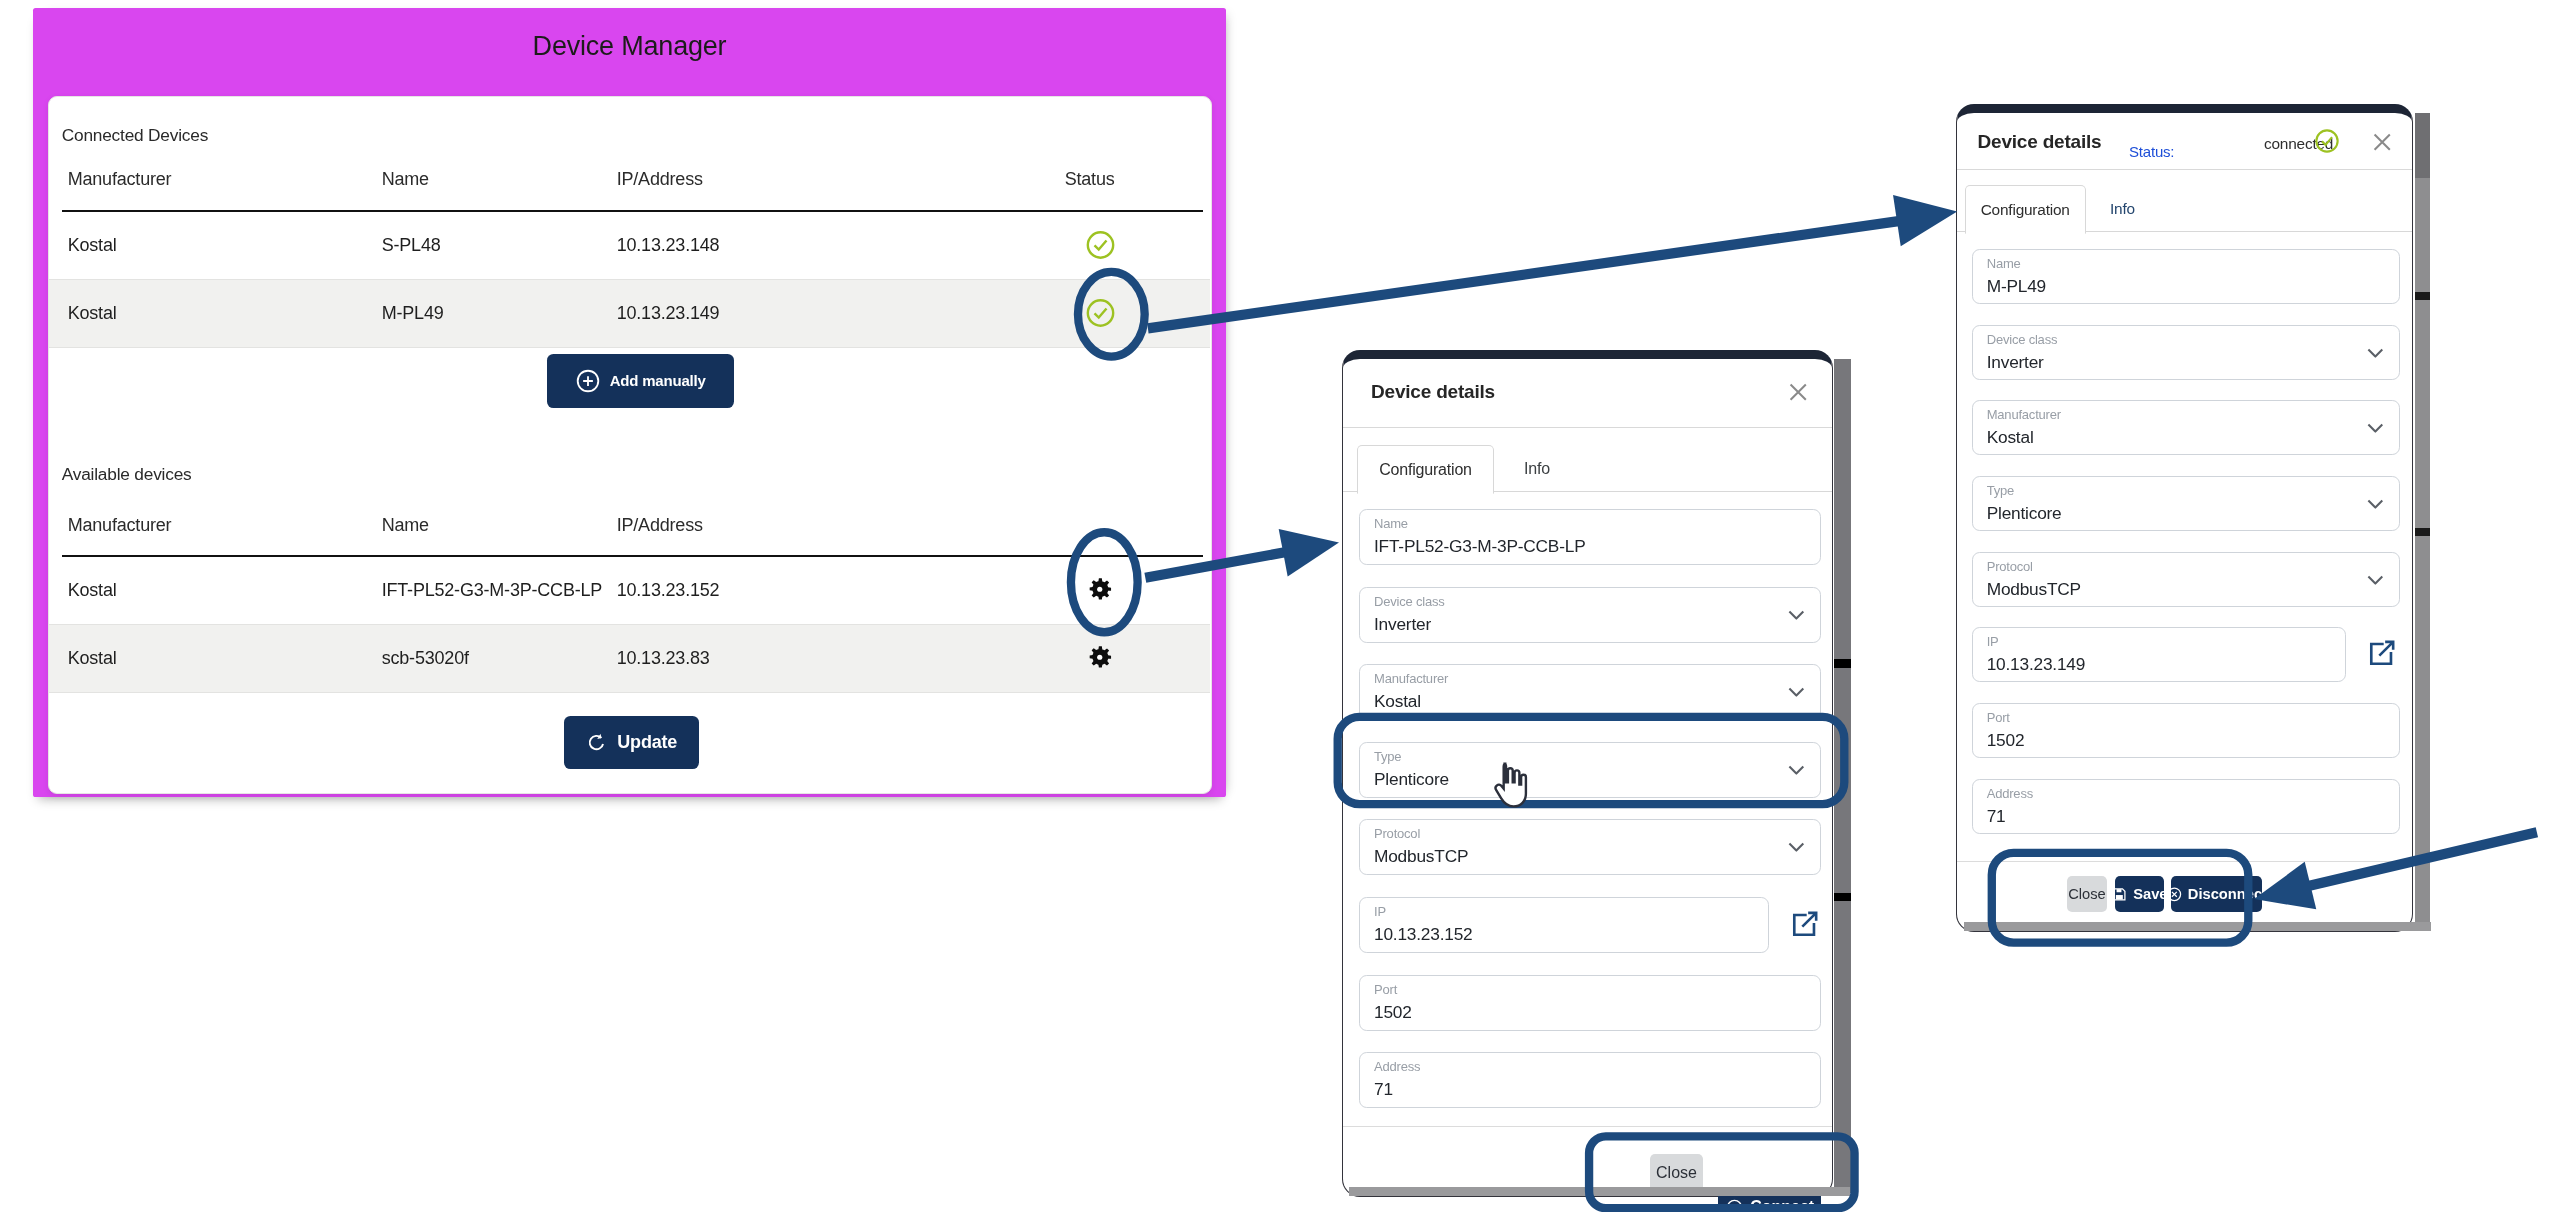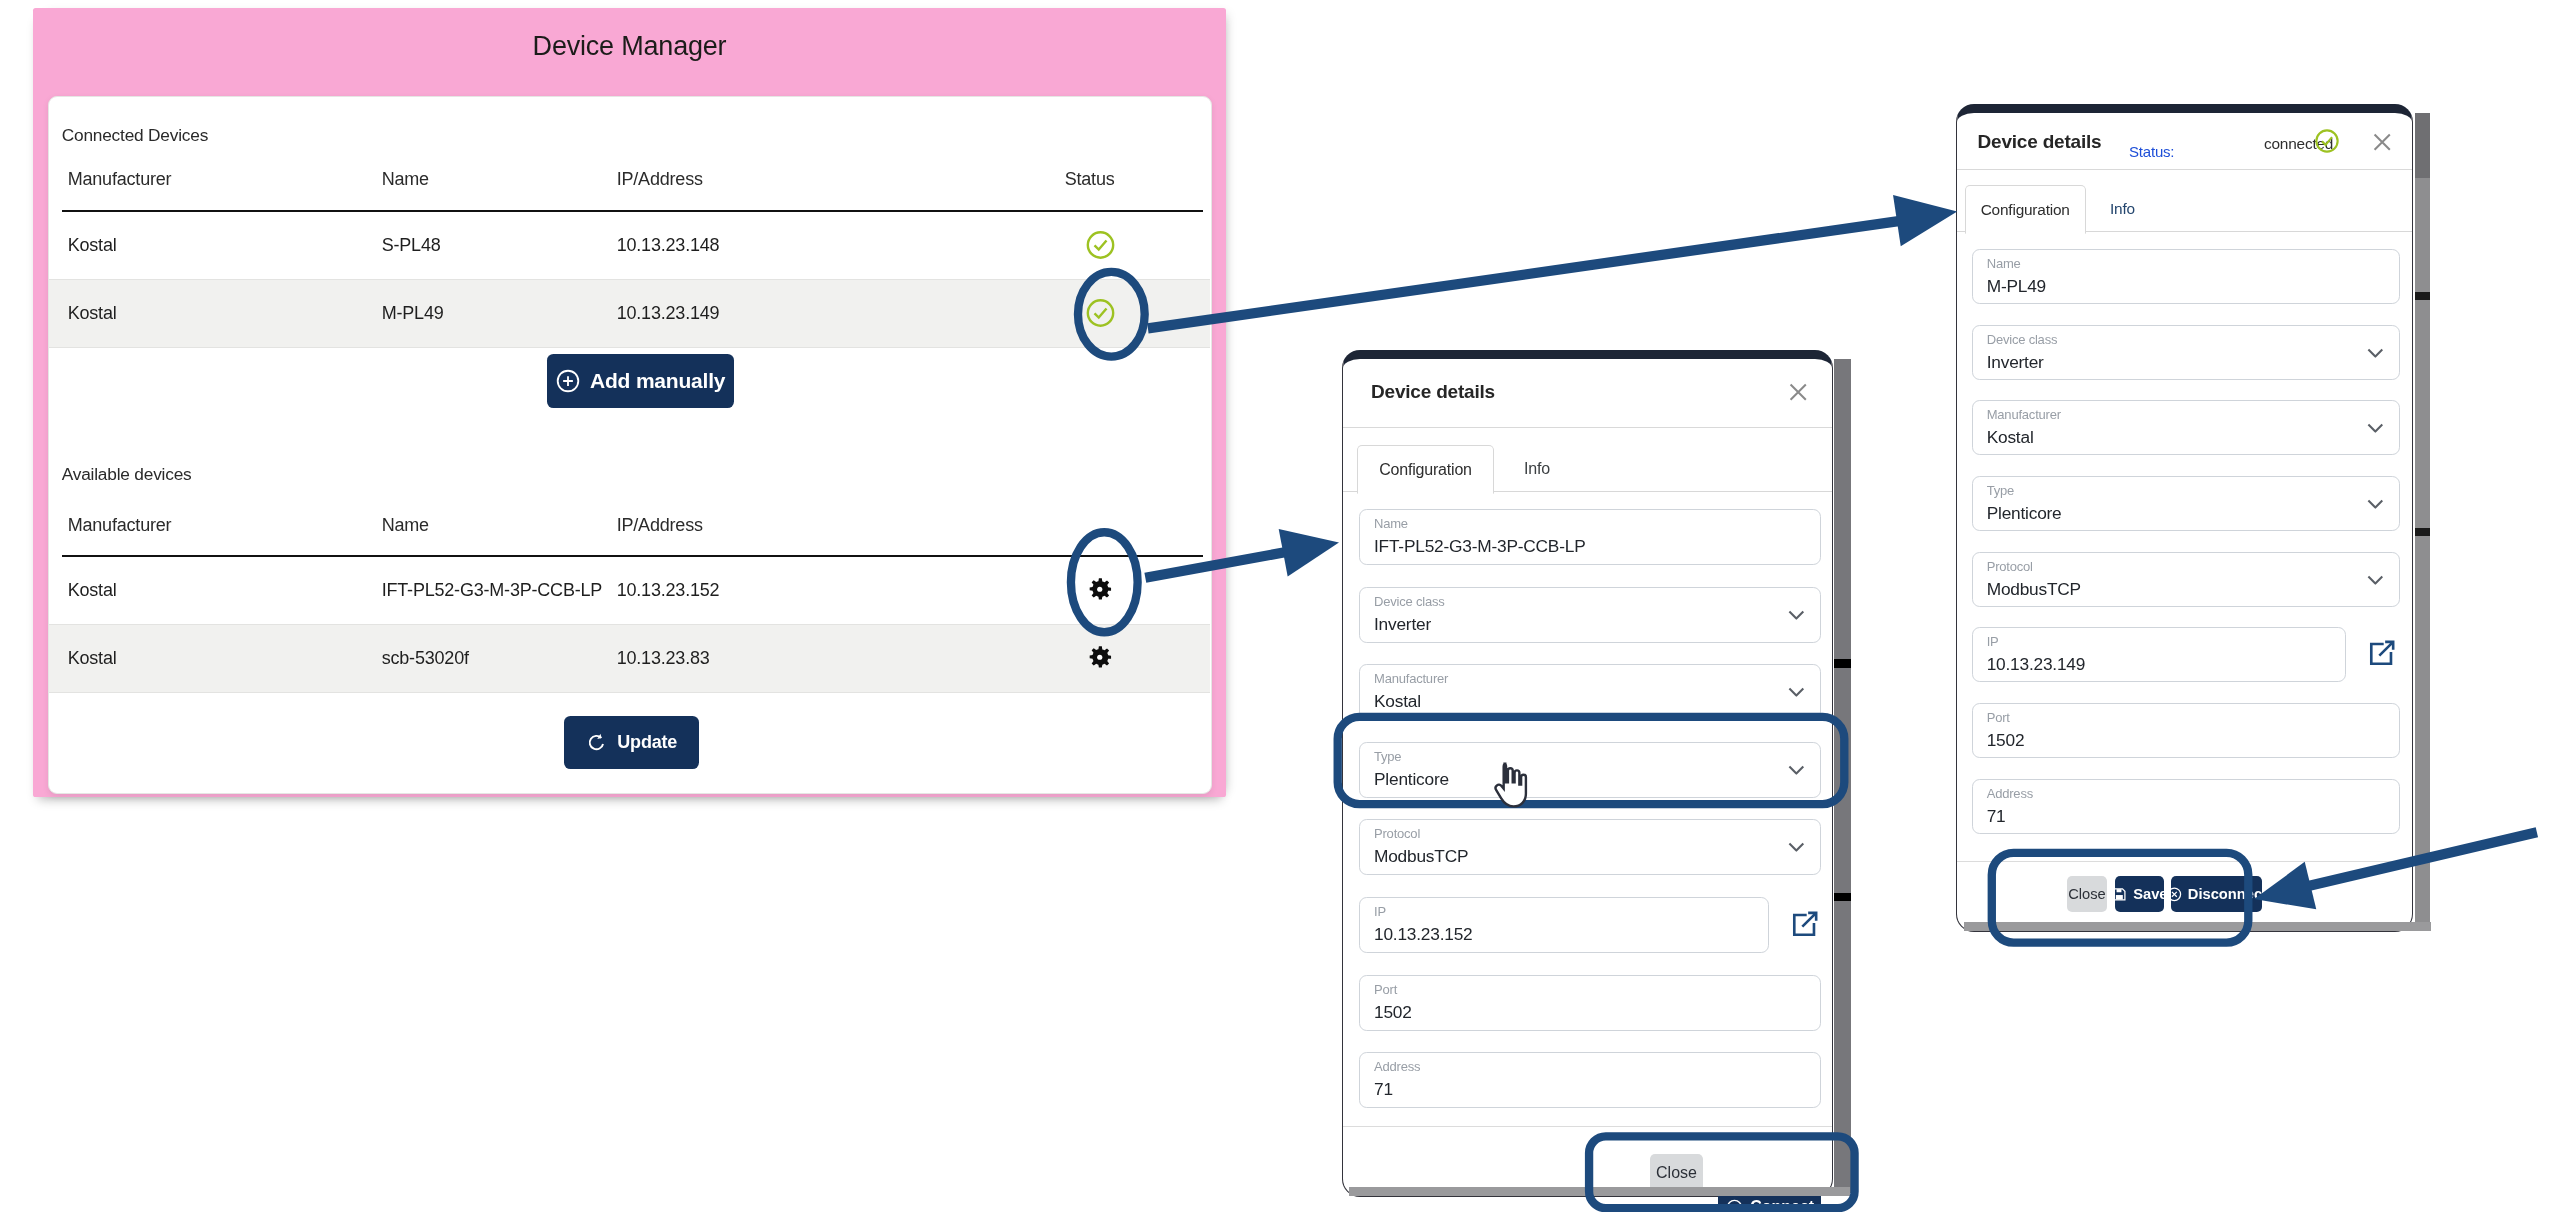--- a/index.html
+++ b/index.html
@@ -1,36 +1,36 @@
 <!DOCTYPE html>
 <html style="font-size:10.3px"><head>
 <meta charset="utf-8">
 <style>
   html,body{margin:0;padding:0;background:#fff;}
   #canvas{position:relative;width:2576px;height:1212px;overflow:hidden;
           font-family:"Liberation Sans",sans-serif;color:#1e1e1e;letter-spacing:-0.2px;}
   .abs{position:absolute;}
 
   
-  #dm-panel{left:33px;top:7.7px;width:1193px;height:789px;background:#f9a8d4;border-radius:2.6px;
+  #dm-panel{left:33px;top:7.7px;width:1193px;height:789px;background:#d946ef;border-radius:2.6px;
             box-shadow:0 7.7px 10.3px -5.1px rgba(0,0,0,.28),7.7px 0 10.3px -6.4px rgba(0,0,0,.18);}
   #dm-title{left:0;top:23px;width:100%;text-align:center;font-size:27px;color:#1c1c1a;}
   #dm-card{left:14.7px;top:88px;width:1162px;height:696px;background:#fff;border:0.6px solid #e6e6e4;
            border-radius:9px;box-shadow:0 2.6px 6.4px rgba(0,0,0,.08);}
   .section-label{font-size:17.3px;color:#2a2a2a;}
   .th{font-size:18px;color:#2b2b2b;}
   .td{font-size:18px;color:#1f1f1f;}
   .col-man{left:19px;}  .col-name{left:333px;} .col-ip{left:568px;} .col-status{left:1016px;}
   .thick-line{left:13px;width:1141px;height:2.6px;background:#111;}
   .row{left:0;width:1161px;height:67px;}
   .row.striped{background:#f1f1ef;border-top:0.6px solid #e3e3e1;border-bottom:0.6px solid #e3e3e1;}
   .cell{position:absolute;top:50%;transform:translateY(-50%);}
   .status-cell{left:1036px;width:31px;height:31px;}
   .navy-btn{display:flex;align-items:center;justify-content:center;gap:9px;background:#14315a;
-            border:none;border-radius:6.4px;color:#fff;font-weight:bold;font-size:21px;
+            border:none;border-radius:6.4px;color:#fff;font-weight:bold;font-size:15px;
             font-family:"Liberation Sans",sans-serif;cursor:pointer;letter-spacing:-0.2px;}
 
   
   .dlg{background:#fff;border:1.9px solid #33333b;border-top:9px solid #1d2535;border-radius:18px;}
   .dlg-title{font-size:19px;font-weight:bold;color:#262626;}
   .dlg-divider{left:0;width:100%;height:1.3px;background:#d9d9d9;}
   .tab-active{border:1.3px solid #d8d8d8;border-bottom:1.3px solid #fff;border-radius:5.1px 5.1px 0 0;
               background:#fff;display:flex;align-items:center;justify-content:center;
               font-size:16px;color:#2e2e2e;z-index:2;}
   .tab-line{height:1.3px;background:#d8d8d8;z-index:1;}

